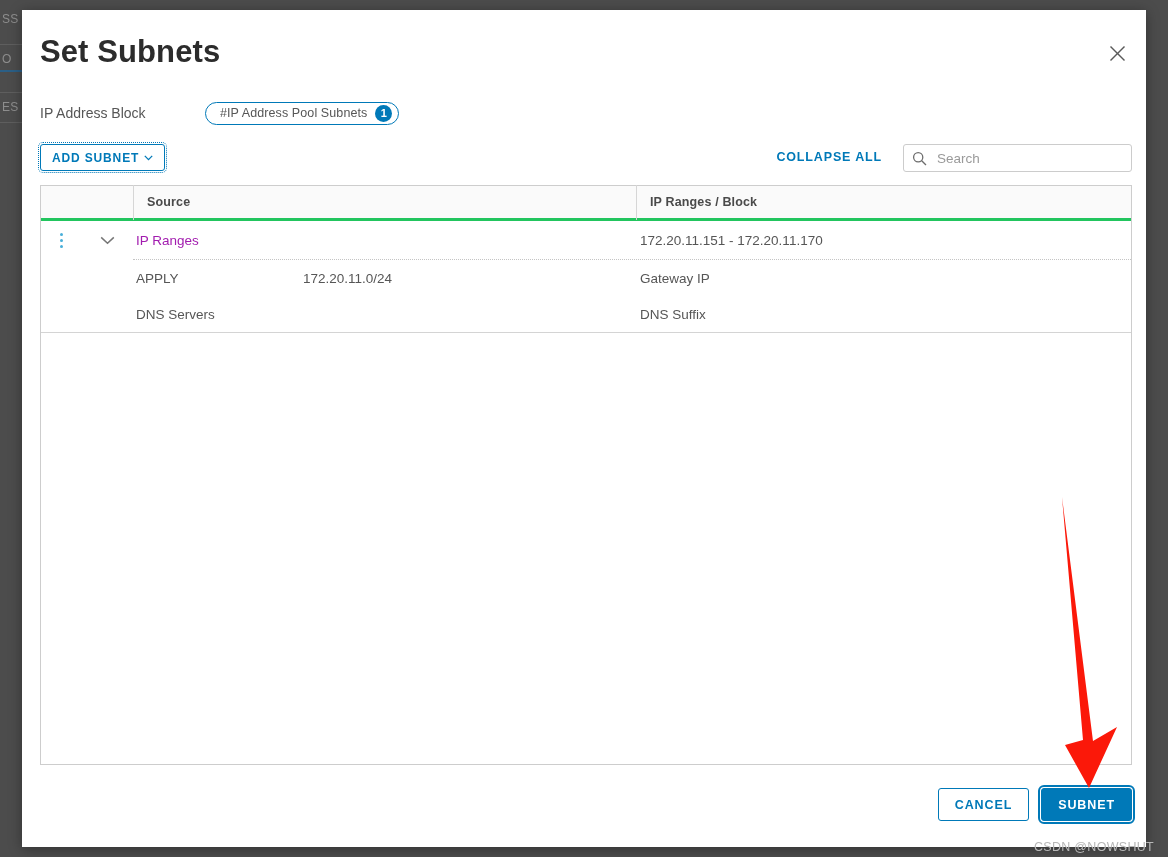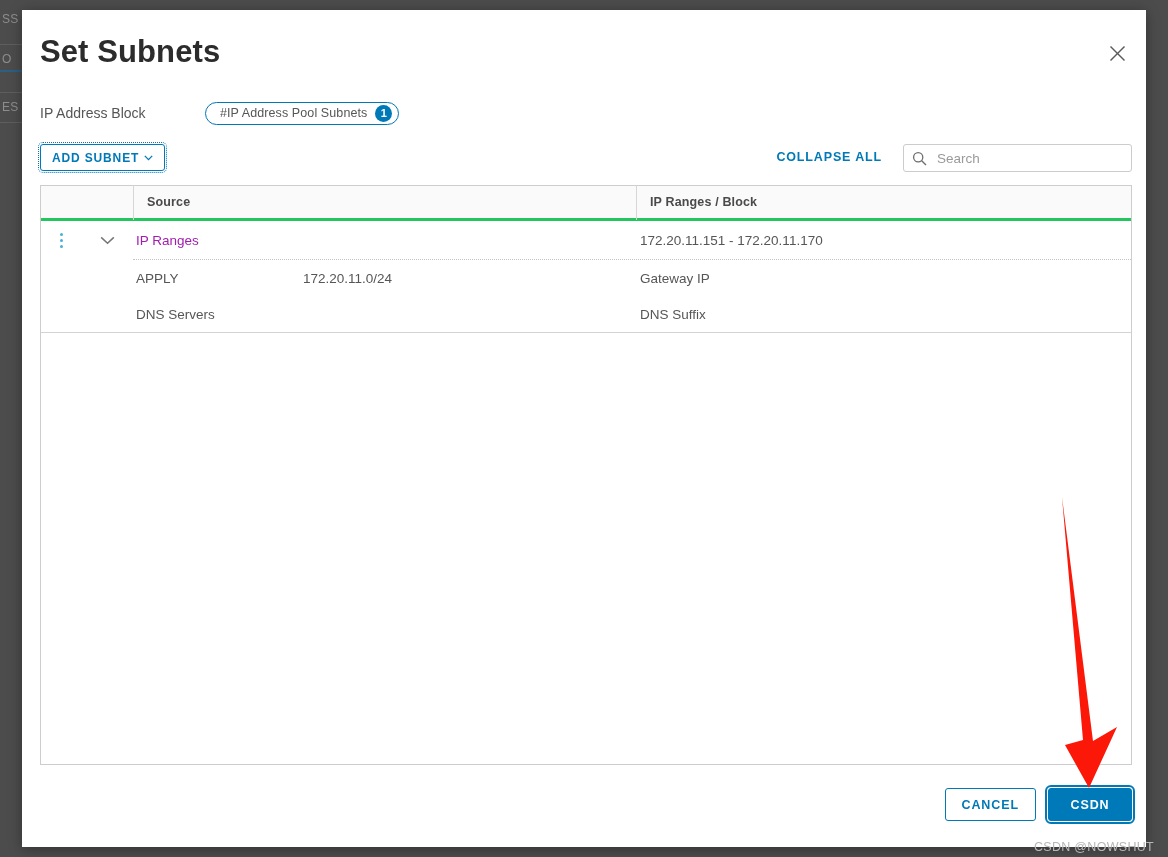--- a/index.html
+++ b/index.html
@@ -483,21 +483,21 @@
         <div class="detail-val2"></div>
       </div>
 
     </div>
 
     <div></div>
   </div>
 
   <div class="footer">
     <button class="btn btn-cancel">CANCEL</button>
-    <button class="btn btn-apply">CSDN</button>
+    <button class="btn btn-apply">SUBNET</button>
   </div>
 
 </div>
 
 <div class="arrow-layer">
   <svg width="1168" height="857" viewBox="0 0 1168 857">
     <polygon points="1062,497 1093,741 1117,727 1089,788 1065,745 1083,740" fill="#fb1809"></polygon>
   </svg>
 </div>
 

